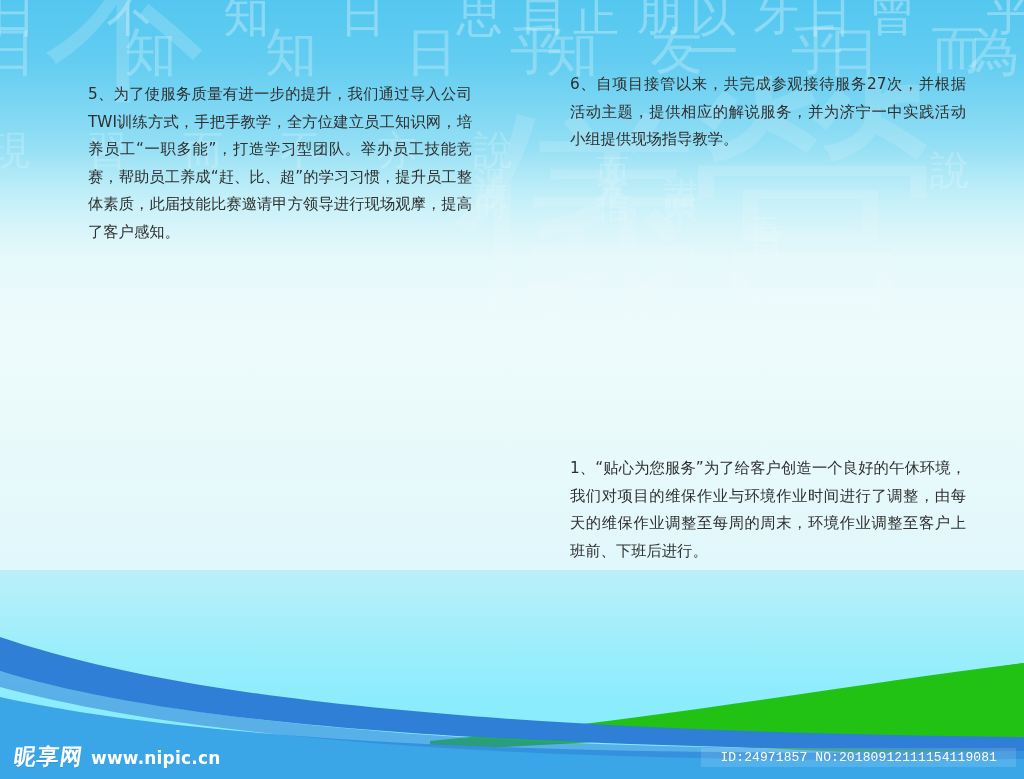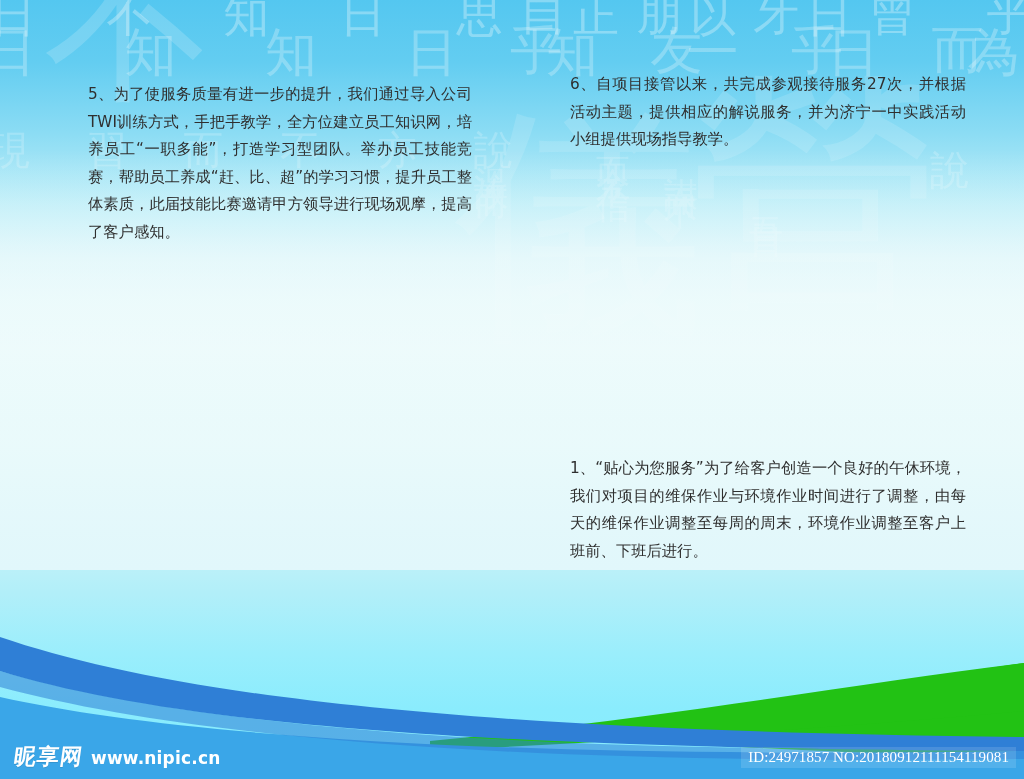--- a/index.html
+++ b/index.html
@@ -127,24 +127,24 @@
   }
   .brand-url {
     color: #ffffff;
     font-size: 17px;
     font-weight: 700;
     font-family: "DejaVu Sans", "Liberation Sans", sans-serif;
     letter-spacing: .2px;
   }
   .stamp {
     color: #ffffff;
-    font-size: 15px;
-    font-family: Liberation Serif, serif;
+    font-size: 13px;
+    font-family: Liberation Mono, monospace;
     background: rgba(255,255,255,.13);
-    padding: 2px 7px;
+    padding: 2px 19px;
     letter-spacing: .1px;
     white-space: nowrap;
   }
 </style>
 </head>
 <body>
 
 <div class="poster">
 
   <div class="bg-cally">

